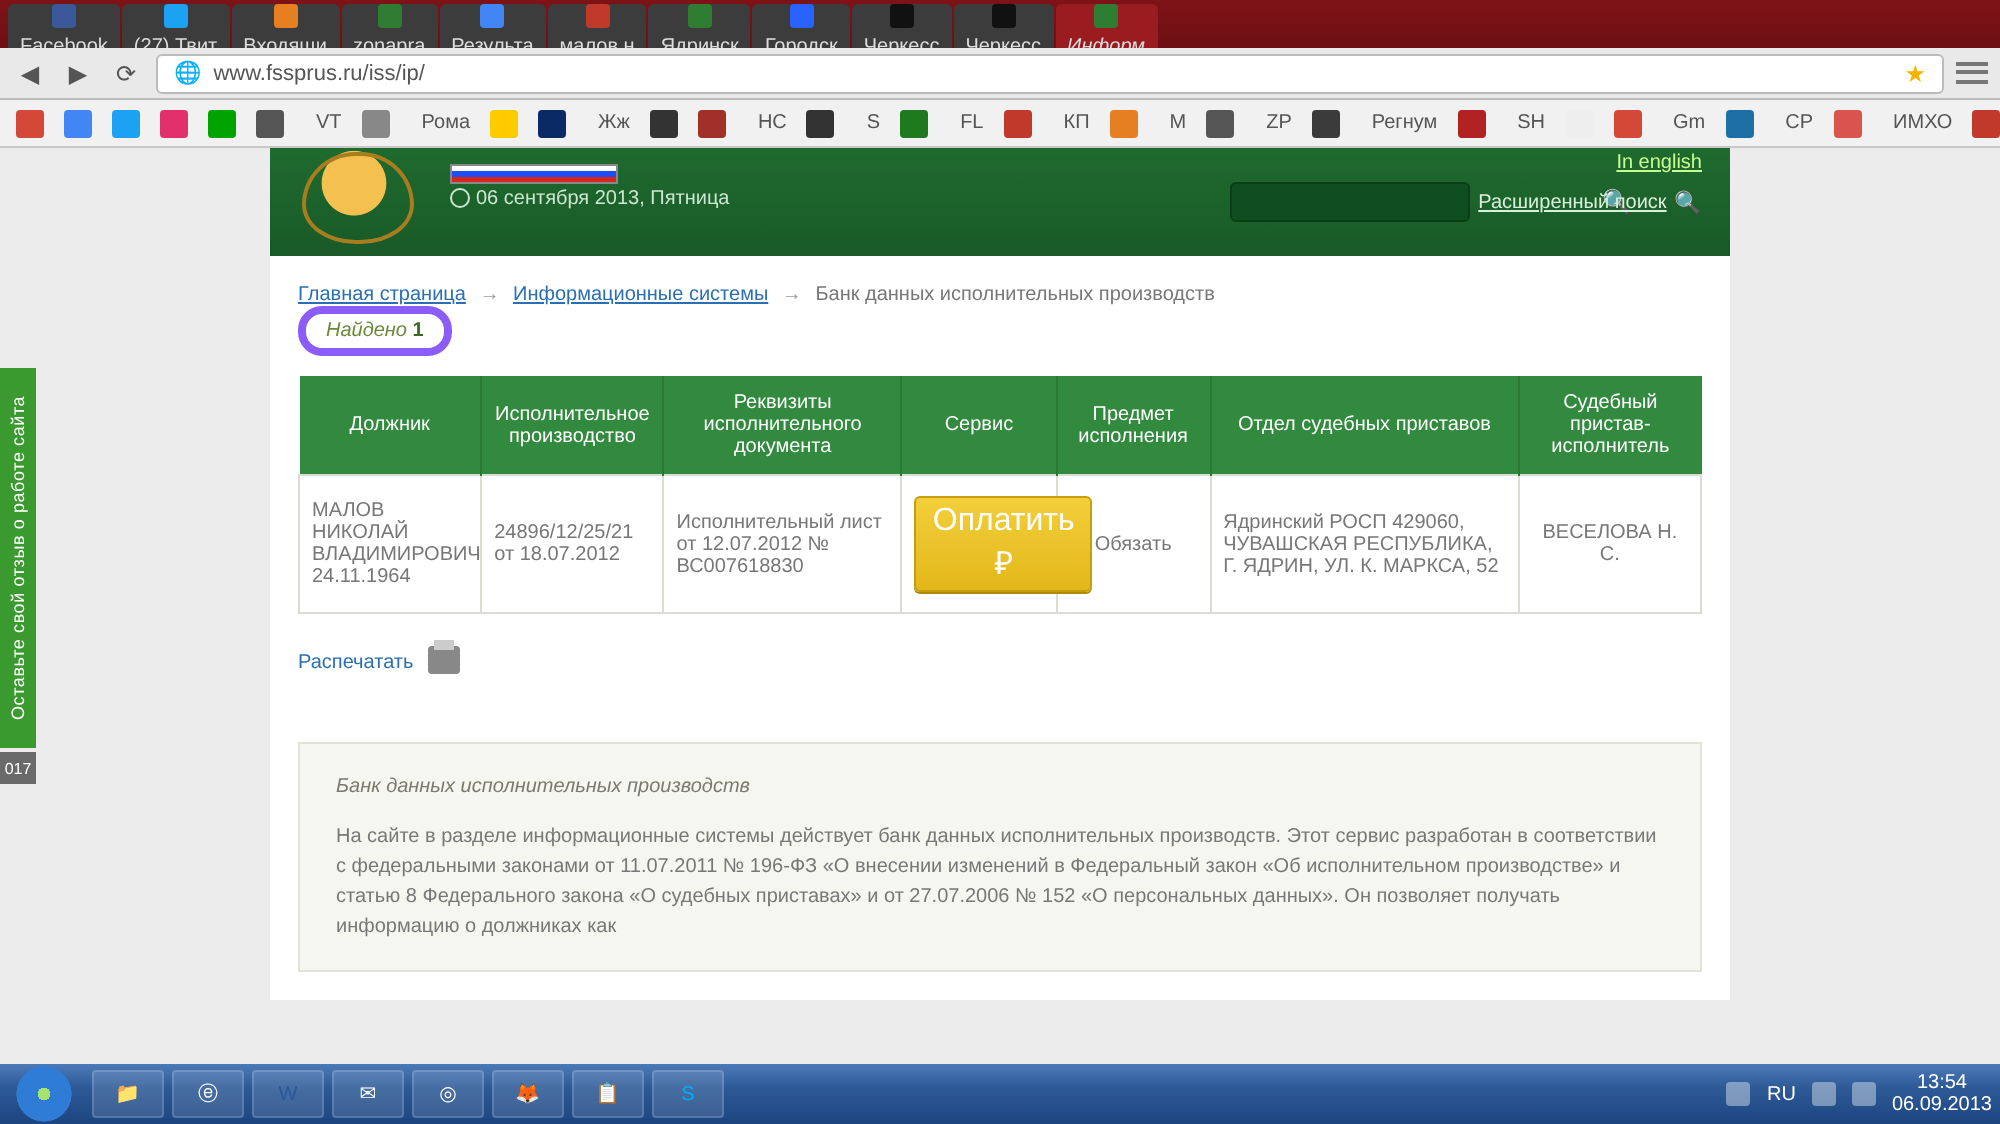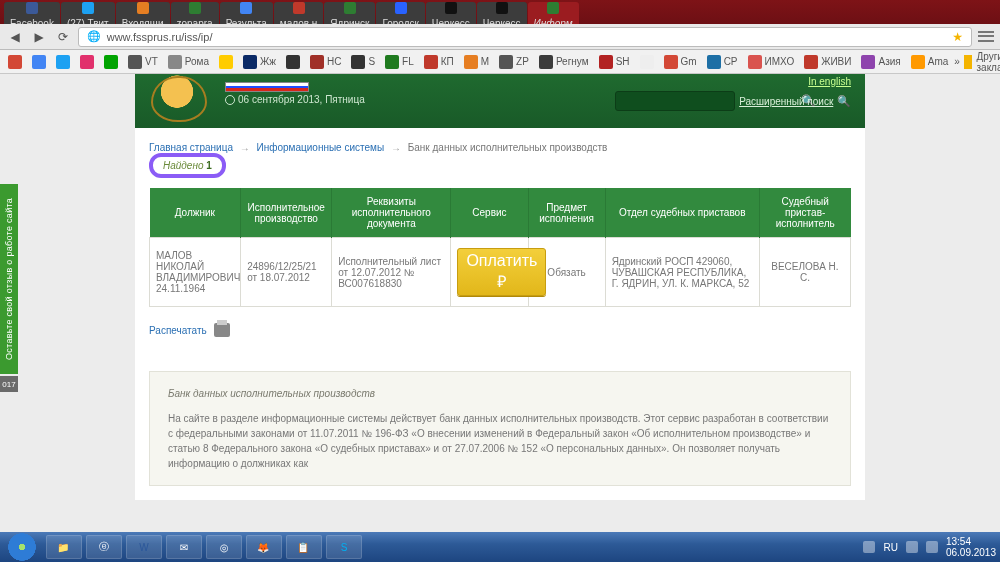--- a/index.html
+++ b/index.html
@@ -14,21 +14,21 @@
   .fav.fb{background:#3b5998}.fav.tw{background:#1da1f2}.fav.mail{background:#e67e22}.fav.gg{background:#4285f4}.fav.red{background:#c0392b}.fav.gn{background:#2e7d32}.fav.bl{background:#2962ff}.fav.bk{background:#111}
 
   .addr-bar { height:26px; background:#e9e9e9; border-bottom:1px solid #bbb; display:flex; align-items:center; padding:0 6px; gap:6px;}
   .nav-btn{width:18px;height:18px;border-radius:3px;display:flex;align-items:center;justify-content:center;color:#555;font-size:12px;}
   .url-box{flex:1;height:20px;background:#fff;border:1px solid #bbb;border-radius:3px;display:flex;align-items:center;padding:0 8px;color:#555;font-size:11px;}
   .star{color:#f4b400;font-size:12px;margin-left:auto}
   .menu-lines{width:16px;height:14px;display:flex;flex-direction:column;justify-content:space-around}
   .menu-lines span{height:2px;background:#777}
 
   .bookmarks{height:24px;background:#f1f1f1;border-bottom:1px solid #c8c8c8;display:flex;align-items:center;padding:0 4px;gap:2px;overflow:hidden;font-size:10px;color:#555;}
-  .bm{display:flex;align-items:center;gap:3px;padding:2px 4px;border-radius:3px;white-space:nowrap}
+  .bm{display:flex;align-items:center;gap:16px;padding:2px 4px;border-radius:3px;white-space:nowrap}
   .bm .sq{width:14px;height:14px;border-radius:2px;}
   .bm-more{margin-left:auto;display:flex;align-items:center;gap:4px}
 
   
   .page { position:relative; height: calc(562px - 24px - 26px - 24px - 30px); background:#ececec; overflow:hidden;}
   .center { width:730px; margin:0 auto; background:transparent;}
   .header-area { background:#1f6a2f; background:linear-gradient(#1f6a2f,#195a28); color:#fff; position:relative; padding:8px 14px 0 90px; height:54px;}
   .emblem{position:absolute;left:10px;top:-4px;width:64px;height:54px;background: radial-gradient(circle at 50% 40%, #f4c150 0 35%, transparent 36%);}
   .emblem:before{content:"";position:absolute;left:6px;top:6px;width:52px;height:42px;border:2px solid #a77d20;border-radius:50% 50% 50% 50%/60% 60% 45% 45%;}
   .flag{width:84px;height:10px;background:linear-gradient(#fff 0 33%,#1e4cff 33% 66%,#d6261a 66% 100%);border:1px solid #888;margin-bottom:2px}
@@ -43,21 +43,21 @@
   .search input{flex:1;background:transparent;border:none;outline:none;padding:0 4px;color:#fff}
   .search .sbtn{width:22px;height:20px;display:flex;align-items:center;justify-content:center;color:#cdeccf;font-size:12px}
   .adv-search{color:#d9f0d9;text-decoration:underline;font-size:10px}
   .adv-row{display:flex;align-items:center;gap:4px}
   .adv-row .lupa{color:#d9f0d9;font-size:11px}
 
   .ticker{background:#f5f5f0;border:1px solid #d9d9ce;color:#8a8a7a;font-size:10px;padding:4px 8px;white-space:nowrap;overflow:hidden}
 
   .content{background:#fff;padding:14px;}
   .crumbs{font-size:10px;color:#777}
-  .crumbs a{color:#2a6fb3;}
+  .crumbs a{color:#2a6fb3;text-decoration:underline}
   .crumbs .sep{margin:0 4px;color:#9a9a9a}
 
   .found-tag{display:inline-block;border:4px solid #8b5cf6;border-radius:12px;padding:3px 10px;font-size:10px;color:#6a8a3a;font-style:italic}
   .found-tag b{color:#3a6a1f;font-style:normal}
 
   table.res{width:100%;border-collapse:collapse;margin-top:10px;table-layout:fixed}
   table.res th{background:#328a3e;color:#fff;font-weight:normal;font-size:10px;padding:8px 6px;text-align:center;border-right:1px solid #2a7a35}
   table.res th:last-child{border-right:none}
   table.res td{border:1px solid #dcdcd4;padding:10px 6px;font-size:10px;color:#777;text-align:center;vertical-align:middle}
   table.res td.left{text-align:left}
@@ -75,21 +75,21 @@
   .side-tab{position:absolute;left:0;top:110px;width:18px;height:190px;background:#3b9a2f;color:#fff;writing-mode:vertical-rl;transform:rotate(180deg);display:flex;align-items:center;justify-content:center;font-size:9px;letter-spacing:0.3px}
   .side-num{position:absolute;left:0;top:302px;width:18px;height:16px;background:#6a6a6a;color:#fff;font-size:8px;display:flex;align-items:center;justify-content:center}
 
   
   .taskbar{position:absolute;left:0;right:0;bottom:0;height:30px;background:linear-gradient(#4c7ab8,#2d5a97 40%,#1d4580);display:flex;align-items:center;padding:0 4px;color:#fff;font-size:10px}
   .start{width:36px;height:28px;background:radial-gradient(circle at 50% 50%,#a5e26e 0 14%,#2e7cd6 0 60%,transparent 61%);border-radius:50%;margin-right:6px}
   .tb-icons{display:flex;gap:4px;align-items:center}
   .tb-ico{width:36px;height:24px;background:rgba(255,255,255,0.12);border:1px solid rgba(255,255,255,0.15);border-radius:2px;display:flex;align-items:center;justify-content:center}
   .tray{margin-left:auto;display:flex;align-items:center;gap:8px}
   .tray .mini{width:12px;height:12px;background:rgba(255,255,255,0.4);border-radius:2px}
-  .tray .clock{text-align:left;line-height:1.1}
+  .tray .clock{text-align:center;line-height:1.1}
 </style>
 </head>
 <body>
 <div class="screen">
 
 <div class="chrome-tabs" id="tabs-row">
       <div class="chrome-tab">
         <span class="fav fb"></span>
         <span>Facebook</span>
       </div>

